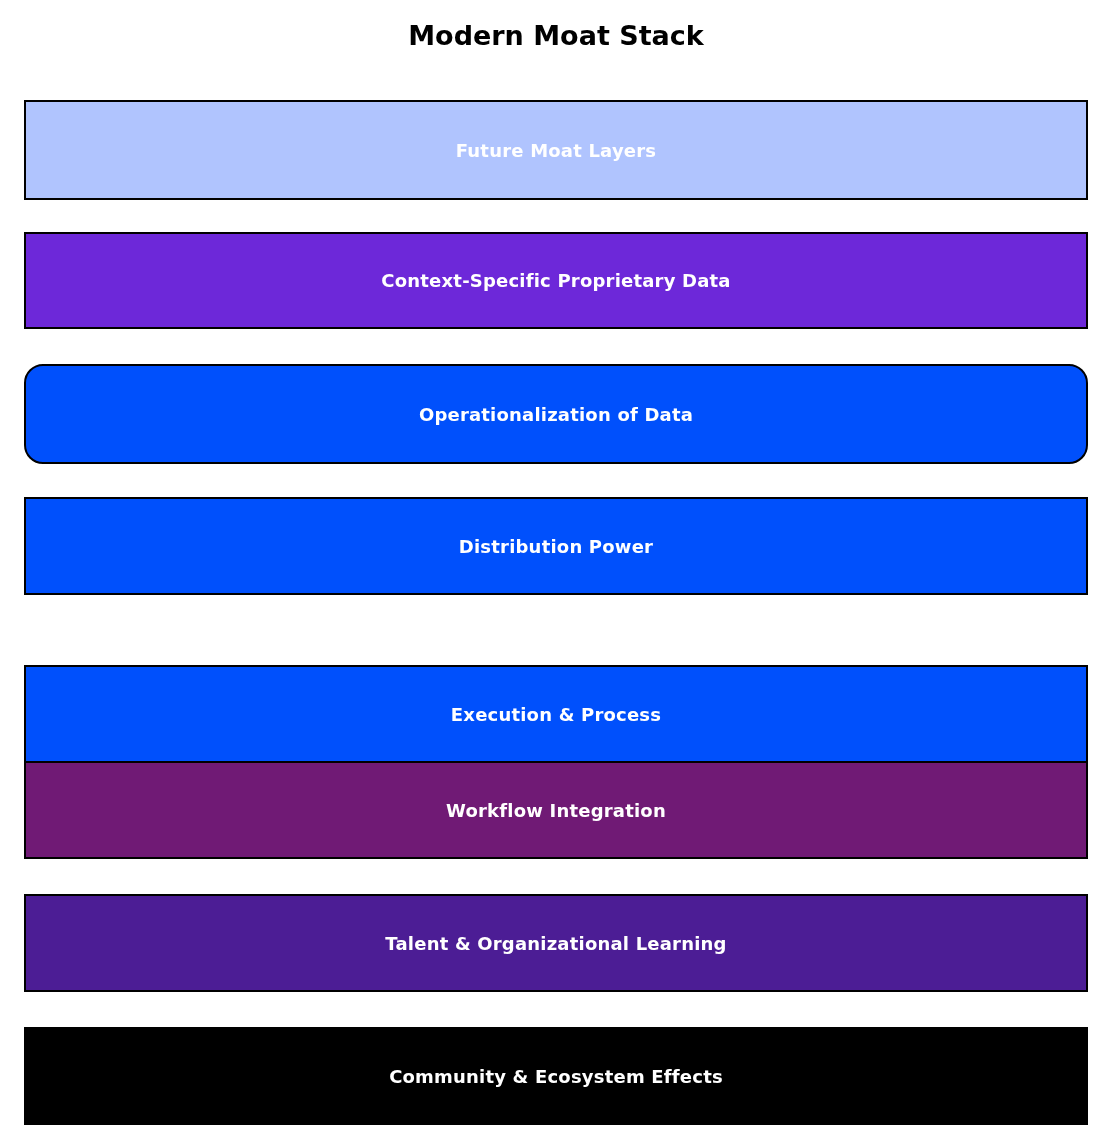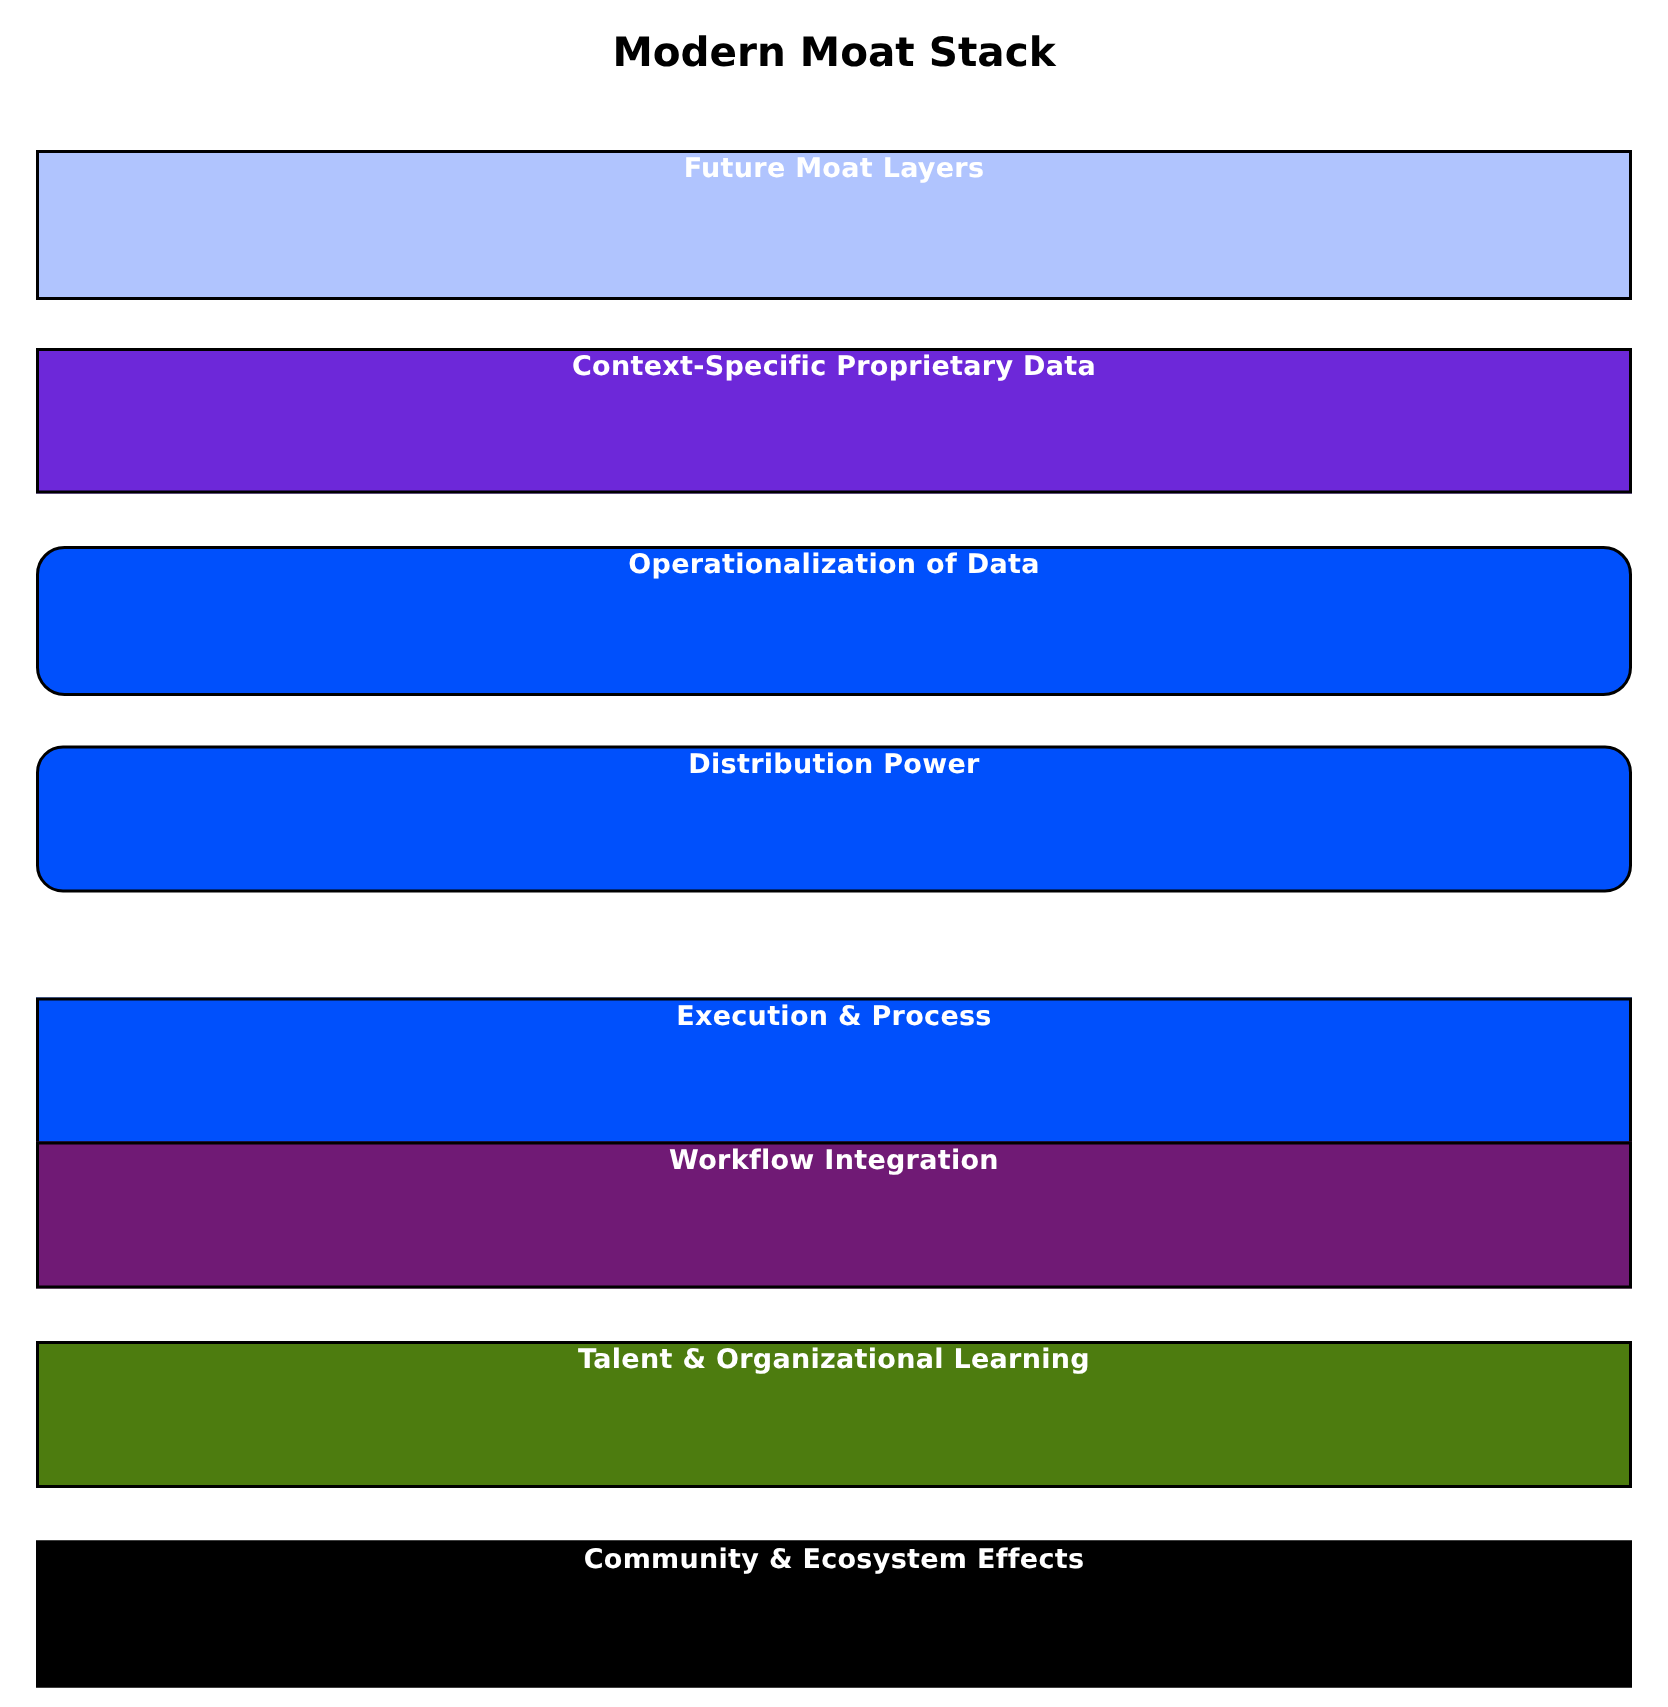--- a/index.html
+++ b/index.html
@@ -35,21 +35,21 @@
     top: 0;
     width: 1112px;
     height: 1138px;
   }
 
   .moat-bar {
     position: absolute;
     box-sizing: border-box;
     border: 2px solid #000000;
     display: flex;
-    align-items: flex-start;
+    align-items: center;
     justify-content: center;
   }
 
   .moat-bar-label {
     font-size: 18px;
     font-weight: bold;
     color: #ffffff;
     text-align: center;
     white-space: nowrap;
     letter-spacing: 0.2px;
@@ -63,28 +63,28 @@
 <div id="bars-area">
     <div class="moat-bar" style="left: 24px; width: 1064px; top: 100px; height: 100px; background: rgb(176, 196, 254);">
       <span class="moat-bar-label">Future Moat Layers</span>
     </div>
     <div class="moat-bar" style="left: 24px; width: 1064px; top: 232px; height: 97px; background: #6d28d9;">
       <span class="moat-bar-label">Context-Specific Proprietary Data</span>
     </div>
     <div class="moat-bar" style="left: 24px; width: 1064px; top: 364px; height: 100px; background: rgb(0, 80, 252); border-radius: 19px;">
       <span class="moat-bar-label">Operationalization of Data</span>
     </div>
-    <div class="moat-bar" style="left: 24px; width: 1064px; top: 497px; height: 98px; background: rgb(0, 80, 252); border-radius: 18px;">
+    <div class="moat-bar" style="left: 24px; width: 1064px; top: 497px; height: 98px; background: rgb(0, 80, 252);">
       <span class="moat-bar-label">Distribution Power</span>
     </div>
     <div class="moat-bar" style="left: 24px; width: 1064px; top: 629px; height: 98px; background: rgb(0, 80, 252); margin-top: 36px;">
       <span class="moat-bar-label">Execution &amp; Process</span>
     </div>
     <div class="moat-bar" style="left: 24px; width: 1064px; top: 761px; height: 98px; background: #701a75;">
       <span class="moat-bar-label">Workflow Integration</span>
     </div>
-    <div class="moat-bar" style="left: 24px; width: 1064px; top: 894px; height: 98px; background: #4d7c0f;">
+    <div class="moat-bar" style="left: 24px; width: 1064px; top: 894px; height: 98px; background: #4c1d95;">
       <span class="moat-bar-label">Talent &amp; Organizational Learning</span>
     </div>
     <div class="moat-bar" style="left: 24px; width: 1064px; top: 1027px; height: 98px; background: #000000;">
       <span class="moat-bar-label">Community &amp; Ecosystem Effects</span>
     </div>
   </div>
 
 </body></html>

